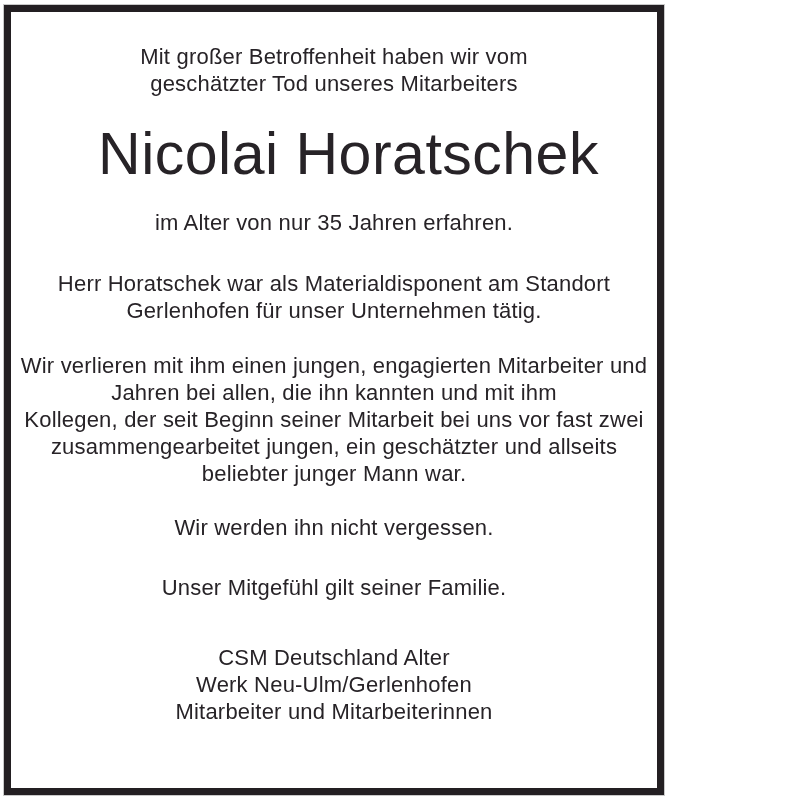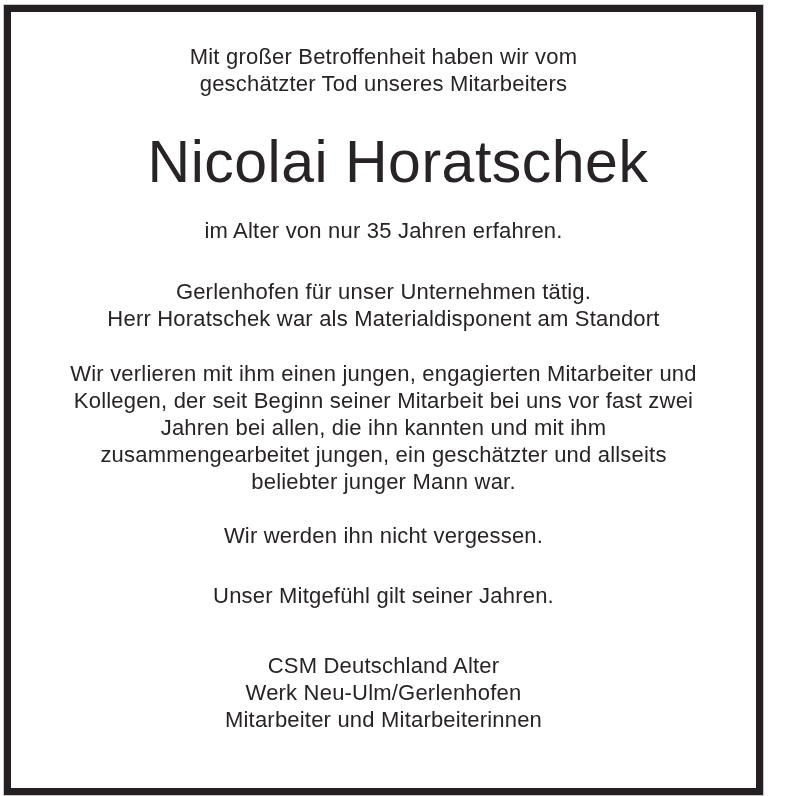--- a/index.html
+++ b/index.html
@@ -6,21 +6,21 @@
     margin: 0;
     padding: 0;
     background: var(--background, #ffffff);
     width: 800px;
     height: 796px;
     overflow: hidden;
     font-family: "Liberation Sans", "DejaVu Sans", sans-serif;
   }
   .page {
     position: relative;
-    width: 764px;
+    width: 665px;
     height: 796px;
   }
   .frame {
     position: absolute;
     left: 4px;
     top: 5px;
     right: 1px;
     bottom: 1px;
     border: 7px solid var(--border, #231f22);
     outline: 1px solid #c9c9c9;
@@ -29,21 +29,21 @@
     text-align: center;
     color: var(--text, #272327);
   }
   .body-text {
     font-size: 22px;
     line-height: 27px;
     letter-spacing: 0.2px;
   }
   .intro        { margin-top: 31px; }
   .deceased-name {
-    margin-top: 36px;
+    margin-top: 28px;
     font-size: 59px;
     line-height: 59px;
     font-weight: 400;
     letter-spacing: 0.5px;
     padding-left: 29px;
   }
   .age          { margin-top: 25px; }
   .role         { margin-top: 34px; }
   .tribute      { margin-top: 28px; }
   .remembrance  { margin-top: 27px; text-align: center; }
@@ -59,35 +59,35 @@
     <div class="intro body-text">
       <div>Mit großer Betroffenheit haben wir vom</div>
       <div>geschätzter Tod unseres Mitarbeiters</div>
     </div>
 
     <div class="deceased-name">Nicolai Horatschek</div>
 
     <div class="age body-text">im Alter von nur 35 Jahren erfahren.</div>
 
     <div class="role body-text">
+      <div>Herr Horatschek war als Materialdisponent am Standort</div>
       <div>Gerlenhofen für unser Unternehmen tätig.</div>
-      <div>Herr Horatschek war als Materialdisponent am Standort</div>
     </div>
 
     <div class="tribute body-text">
       <div>Wir verlieren mit ihm einen jungen, engagierten Mitarbeiter und</div>
+      <div>Jahren bei allen, die ihn kannten und mit ihm</div>
       <div>Kollegen, der seit Beginn seiner Mitarbeit bei uns vor fast zwei</div>
-      <div>Jahren bei allen, die ihn kannten und mit ihm</div>
       <div>zusammengearbeitet jungen, ein geschätzter und allseits</div>
       <div>beliebter junger Mann war.</div>
     </div>
 
     <div class="remembrance body-text">Wir werden ihn nicht vergessen.</div>
 
-    <div class="condolence body-text">Unser Mitgefühl gilt seiner Jahren.</div>
+    <div class="condolence body-text">Unser Mitgefühl gilt seiner Familie.</div>
 
     <div class="signature body-text">
       <div>CSM Deutschland Alter</div>
       <div>Werk Neu-Ulm/Gerlenhofen</div>
       <div>Mitarbeiter und Mitarbeiterinnen</div>
     </div>
 
   </div>
 </div>
 

